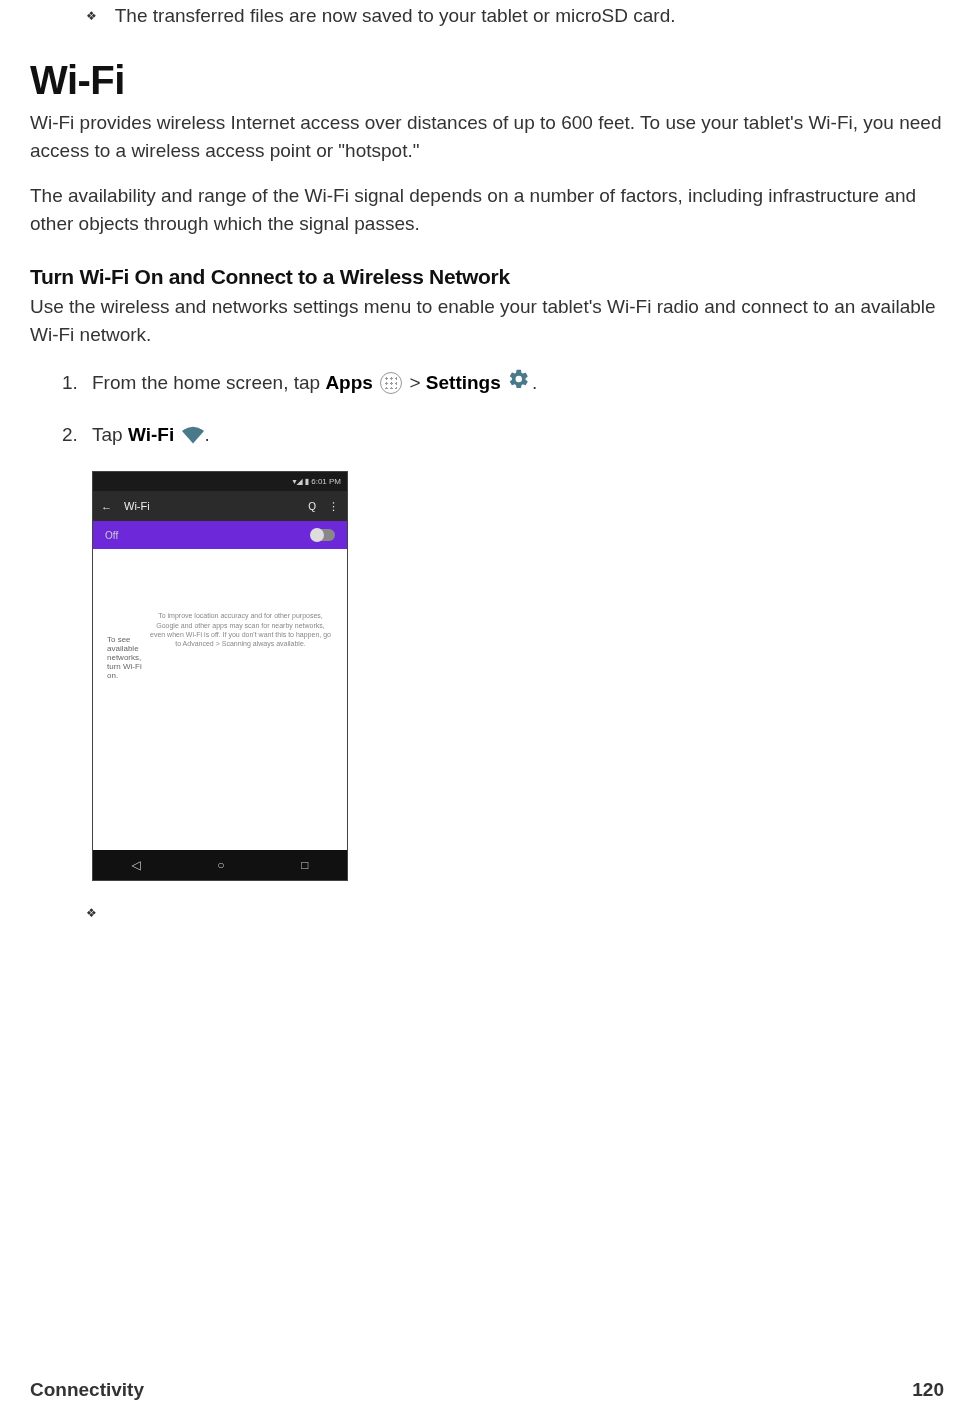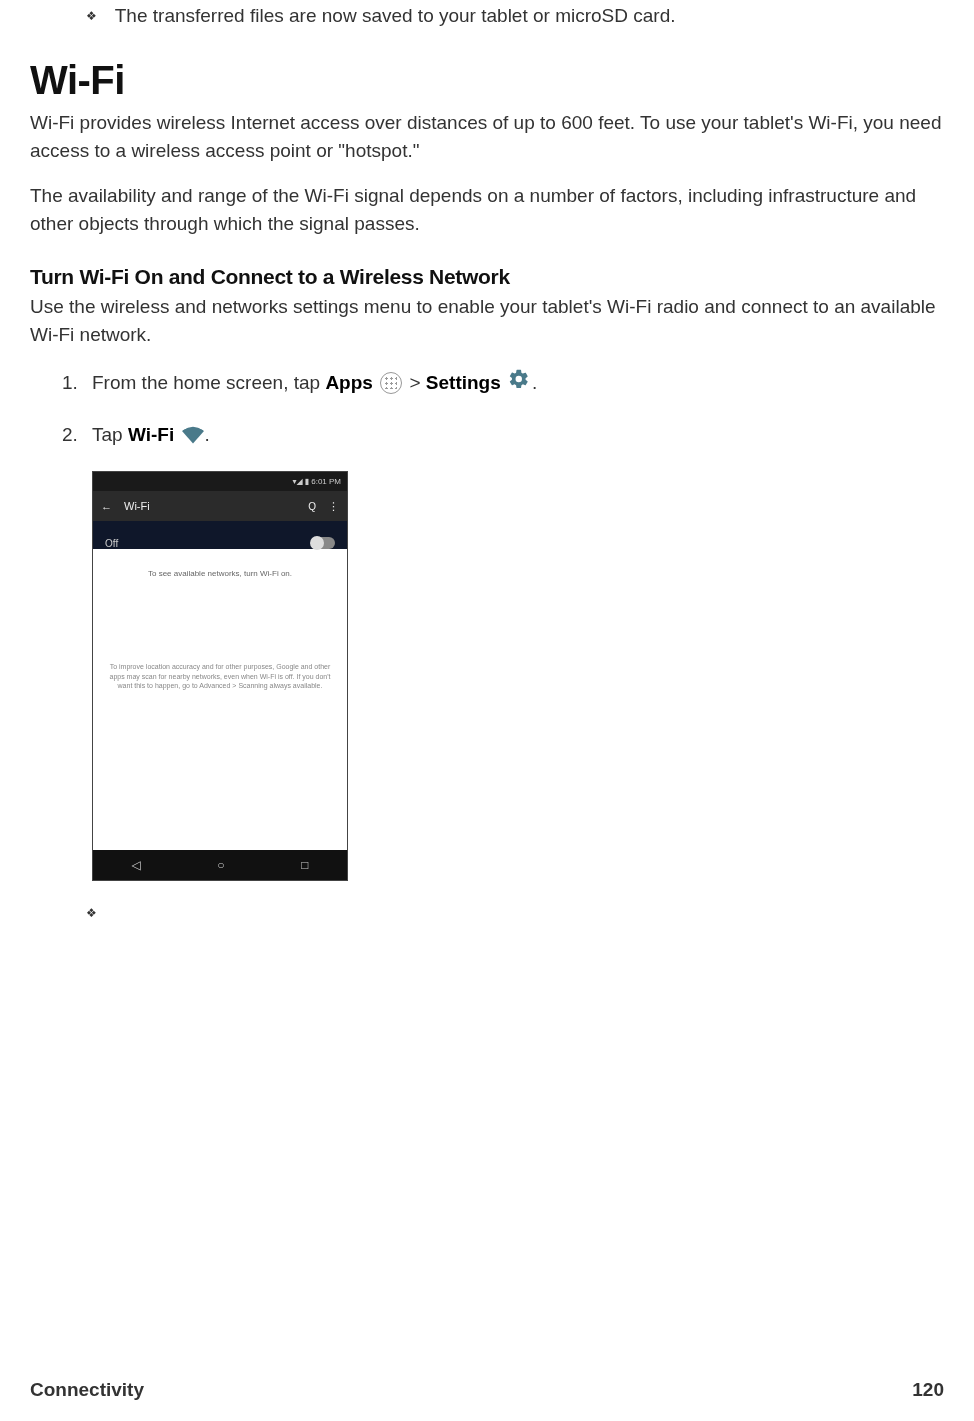--- a/index.html
+++ b/index.html
@@ -64,31 +64,31 @@
     .ss-status {
       height: 19px; background: #1a1a1a; color: #ccc; font-size: 8px;
       display: flex; align-items: center; justify-content: flex-end; padding: 0 6px; gap: 2px;
     }
     .ss-appbar {
       height: 30px; background: #2b2b2b; color: #eee; display: flex; align-items: center;
       padding: 0 8px; font-size: 11px; gap: 12px;
     }
     .ss-appbar .spacer { flex: 1; }
     .ss-sub {
-      height: 28px; background: #0f172a; color: #ccc; display: flex; align-items: flex-end;
+      height: 28px; background: #6d28d9; color: #ccc; display: flex; align-items: center;
       padding: 0 12px; font-size: 10px; justify-content: space-between;
     }
     .ss-toggle {
       width: 24px; height: 12px; background: #888; border-radius: 7px; position: relative;
     }
     .ss-toggle::after {
       content: ""; position: absolute; width: 14px; height: 14px; background: #ddd; border-radius: 50%;
       top: -1px; left: -1px;
     }
-    .ss-body { flex: 1; display: flex; flex-direction: column; justify-content: center; align-items: center; padding: 10px 14px; }
+    .ss-body { flex: 1; display: flex; flex-direction: row; justify-content: center; align-items: center; padding: 10px 14px; }
     .ss-msg1 { font-size: 8px; color: #666; margin-bottom: 84px; }
     .ss-msg2 { font-size: 7px; color: #888; text-align: center; line-height: 1.3; margin-bottom: 140px;}
     .ss-nav { height: 30px; background: #111; display: flex; align-items: center; justify-content: space-around; }
     .ss-nav span { color: #ccc; font-size: 12px; }
     .result-bullet { padding-left: 56px; margin-top: 6px; }
     .footer {
       position: absolute; bottom: 20px; left: 30px; right: 30px;
       display: flex; justify-content: space-between; font-size: 19px; color: #333; font-weight: bold;
     }
   </style>

